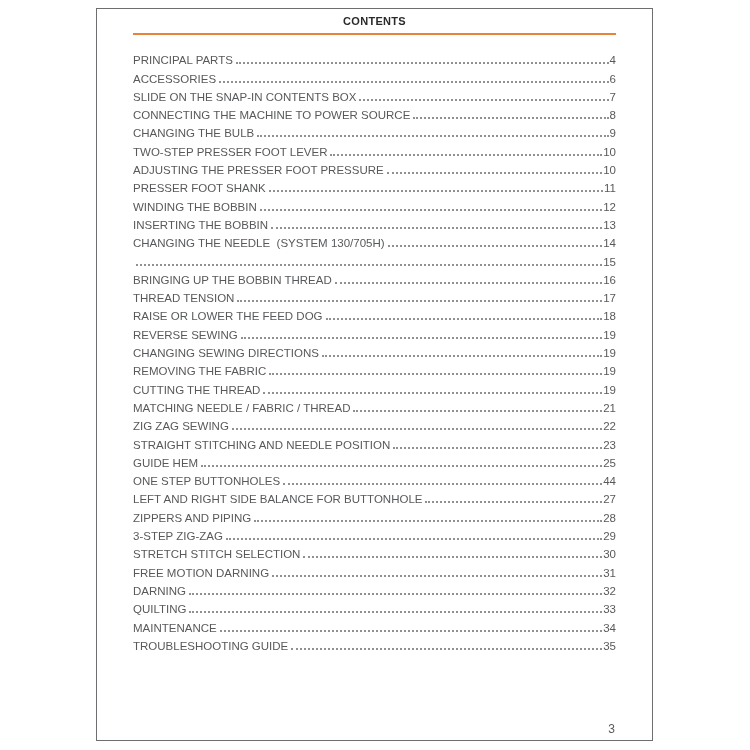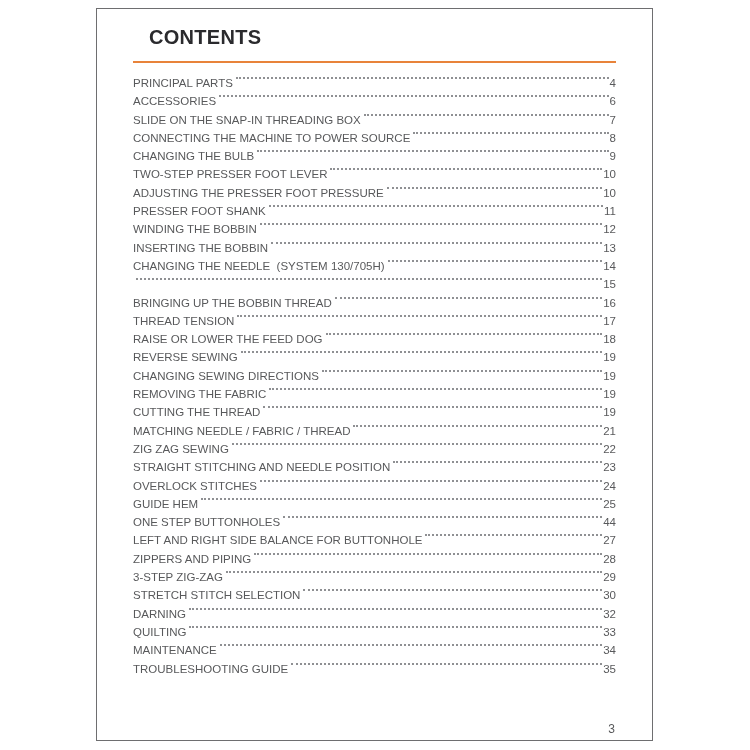--- a/index.html
+++ b/index.html
@@ -21,39 +21,40 @@
     background: #ffffff;
   }
   .sheet-inner {
     position: absolute;
     top: 0;
     left: 36px;
     right: 36px;
     bottom: 0;
   }
   .toc-title {
-    margin: 16px;
+    margin: 0;
     padding-top: 4px;
-    font-size: 20px;
+    font-size: 11px;
     line-height: 16px;
     font-weight: bold;
     letter-spacing: 0.3px;
     color: #2a2a2d;
+    text-align: center;
   }
   .title-rule {
     height: 2px;
     background: #e8833a;
     margin-top: 4px;
   }
   .toc-list {
     margin-top: 14px;
   }
   .toc-row {
     display: flex;
-    align-items: flex-start;
+    align-items: flex-end;
     height: 18.3px;
     font-size: 11.5px;
     line-height: 13px;
     color: #58595b;
   }
   .toc-label {
     white-space: pre;
     flex: 0 0 auto;
   }
   .dot-leader {
@@ -85,21 +86,21 @@
           <span class="toc-label">PRINCIPAL PARTS</span>
           <span class="dot-leader"></span>
           <span class="toc-page">4</span>
         </div>
         <div class="toc-row">
           <span class="toc-label">ACCESSORIES</span>
           <span class="dot-leader"></span>
           <span class="toc-page">6</span>
         </div>
         <div class="toc-row">
-          <span class="toc-label">SLIDE ON THE SNAP-IN THREADING BOX</span>
+          <span class="toc-label">SLIDE ON THE SNAP-IN CONTENTS BOX</span>
           <span class="dot-leader"></span>
           <span class="toc-page">7</span>
         </div>
         <div class="toc-row">
           <span class="toc-label">CONNECTING THE MACHINE TO POWER SOURCE</span>
           <span class="dot-leader"></span>
           <span class="toc-page">8</span>
         </div>
         <div class="toc-row">
           <span class="toc-label">CHANGING THE BULB</span>
@@ -184,25 +185,20 @@
           <span class="toc-label">ZIG ZAG SEWING</span>
           <span class="dot-leader"></span>
           <span class="toc-page">22</span>
         </div>
         <div class="toc-row">
           <span class="toc-label">STRAIGHT STITCHING AND NEEDLE POSITION</span>
           <span class="dot-leader"></span>
           <span class="toc-page">23</span>
         </div>
         <div class="toc-row">
-          <span class="toc-label">OVERLOCK STITCHES</span>
-          <span class="dot-leader"></span>
-          <span class="toc-page">24</span>
-        </div>
-        <div class="toc-row">
           <span class="toc-label">GUIDE HEM</span>
           <span class="dot-leader"></span>
           <span class="toc-page">25</span>
         </div>
         <div class="toc-row">
           <span class="toc-label">ONE STEP BUTTONHOLES</span>
           <span class="dot-leader"></span>
           <span class="toc-page">44</span>
         </div>
         <div class="toc-row">
@@ -217,20 +213,25 @@
         </div>
         <div class="toc-row">
           <span class="toc-label">3-STEP ZIG-ZAG</span>
           <span class="dot-leader"></span>
           <span class="toc-page">29</span>
         </div>
         <div class="toc-row">
           <span class="toc-label">STRETCH STITCH SELECTION</span>
           <span class="dot-leader"></span>
           <span class="toc-page">30</span>
+        </div>
+        <div class="toc-row">
+          <span class="toc-label">FREE MOTION DARNING</span>
+          <span class="dot-leader"></span>
+          <span class="toc-page">31</span>
         </div>
         <div class="toc-row">
           <span class="toc-label">DARNING</span>
           <span class="dot-leader"></span>
           <span class="toc-page">32</span>
         </div>
         <div class="toc-row">
           <span class="toc-label">QUILTING</span>
           <span class="dot-leader"></span>
           <span class="toc-page">33</span>

